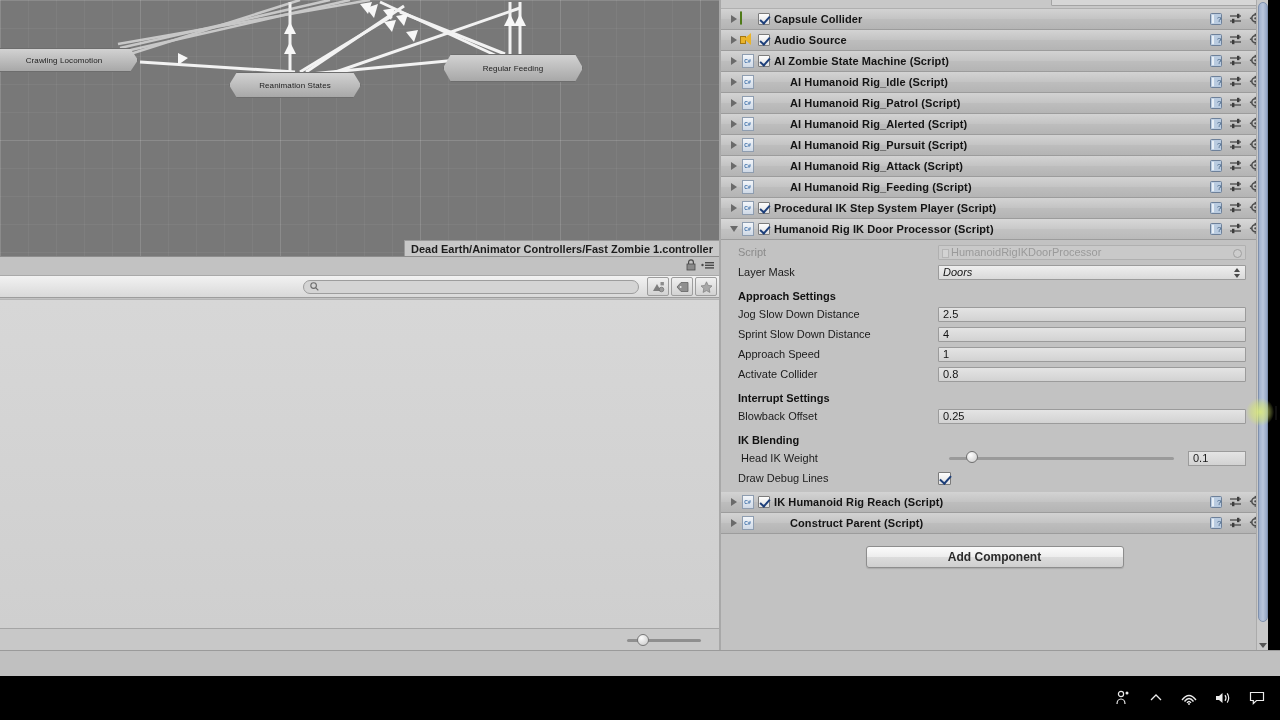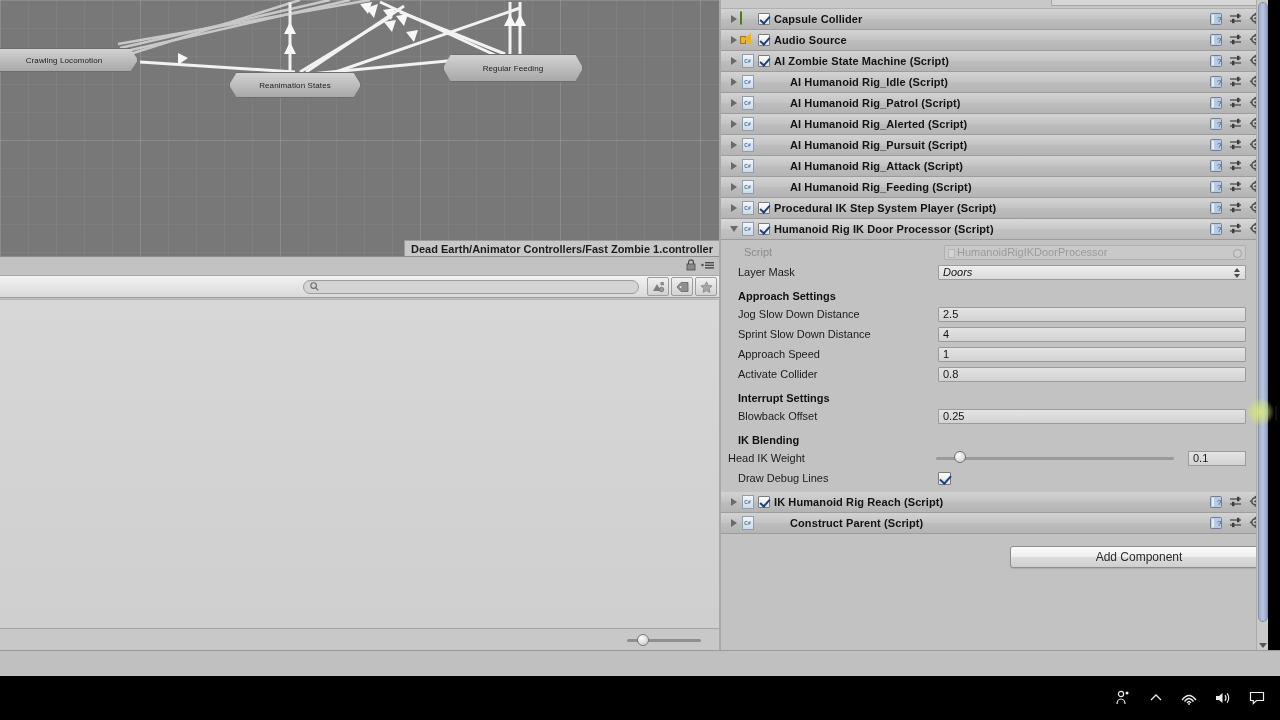--- a/index.html
+++ b/index.html
@@ -165,21 +165,21 @@
   .chk.spacer { visibility:hidden; }
   .comp-title { font-size:11px; font-weight:bold; color:#141414; white-space:nowrap; letter-spacing:0.1px; }
   .comp-title.indent { margin-left:16px; }
   .row-icons { position:absolute; right:5px; top:3px; display:flex; gap:6px; align-items:center; }
   .ri { width:14px; height:14px; position:relative; }
 
   
   .prop-area { background:#c2c2c2; padding:2px 0 4px 0; }
   .prop-row { display:flex; align-items:center; height:20px; padding-left:17px; }
   .prop-label { width:200px; flex:0 0 200px; font-size:11px; color:#1b1b1b; }
-  .prop-label.dim { color:#8b8b8b;margin-left:6px; }
+  .prop-label.dim { color:#8b8b8b; }
   .prop-field {
     flex:1; margin-right:22px; height:15px;
     background:linear-gradient(to bottom,#e4e4e4,#d2d2d2);
     border:1px solid #9b9b9b; border-radius:1px;
     display:flex; align-items:center; padding:0 4px;
     font-size:11px; color:#141414;
   }
   .prop-field.readonly { color:#9a9a9a; background:#c9c9c9; border-color:#b0b0b0; }
   .prop-field.objfield { position:relative; padding-left:12px;text-align:center; }
   .obj-dot {
@@ -189,21 +189,21 @@
   .obj-mini {
     position:absolute; left:3px; top:3px; width:7px; height:9px;
     background:#d3d3d3; border:1px solid #b5b5b5;
   }
   .prop-field.dropdown { position:relative; padding-right:16px; background:linear-gradient(to bottom,#eee,#dadada);font-style:italic; }
   .dd-arrows { position:absolute; right:4px; top:2px; width:7px; height:11px; }
   .dd-arrows i { display:block; width:0;height:0;border-left:3.5px solid transparent;border-right:3.5px solid transparent; }
   .dd-arrows i.up { border-bottom:4px solid #4a4a4a; margin-bottom:2px; }
   .dd-arrows i.dn { border-top:4px solid #4a4a4a; }
   .section-head { font-size:11px; font-weight:bold; color:#111; padding:8px 0 2px 17px; }
-  .slider-row { display:flex; align-items:center; height:20px; padding-left:7px; }
+  .slider-row { display:flex; align-items:center; height:20px; padding-left:20px; }
   .slider-wrap { position:relative; flex:1; height:14px; margin-right:6px; margin-left:0; }
   .slider-wrap .trk { position:absolute; left:8px; right:8px; top:6px; height:3px; background:#9a9a9a; border-radius:2px; }
   .slider-wrap .knb {
     position:absolute; top:0; width:12px;height:12px;border-radius:50%;
     background:radial-gradient(circle at 35% 30%, #fdfdfd, #cacaca); border:1px solid #6f6f6f;
   }
   .num-box {
     width:58px; flex:0 0 58px; height:15px; margin-right:22px;
     background:linear-gradient(to bottom,#e4e4e4,#d2d2d2);
     border:1px solid #9b9b9b; display:flex; align-items:center; padding:0 4px;
@@ -213,22 +213,23 @@
   .big-chk {
     width:13px;height:13px;
     background:linear-gradient(to bottom,#fdfdfd,#e2e2e2);
     border:1px solid #7b7b7b; border-radius:1px; position:relative;
   }
   .big-chk.on:after{
     content:""; position:absolute; left:3px; top:0px; width:5px; height:9px;
     border:solid #1d3f7a; border-width:0 2px 2px 0; transform:rotate(42deg);
   }
   #add-component-wrap {
-    padding:12px 0; display:flex; justify-content:flex-end;
+    padding:12px 0; display:flex; justify-content:center;
     background:#c2c2c2;
+    font-weight:bold;
   }
   #add-component {
     width:258px; height:22px;
     background:linear-gradient(to bottom,#fbfbfb 0%,#ededed 50%,#dcdcdc 51%,#cfcfcf 100%);
     border:1px solid #8d8d8d; border-radius:3px;
     display:flex; align-items:center; justify-content:center;
     font-size:12px; color:#2b2b2b;
     box-shadow:0 1px 1px rgba(0,0,0,0.12);
   }
 

